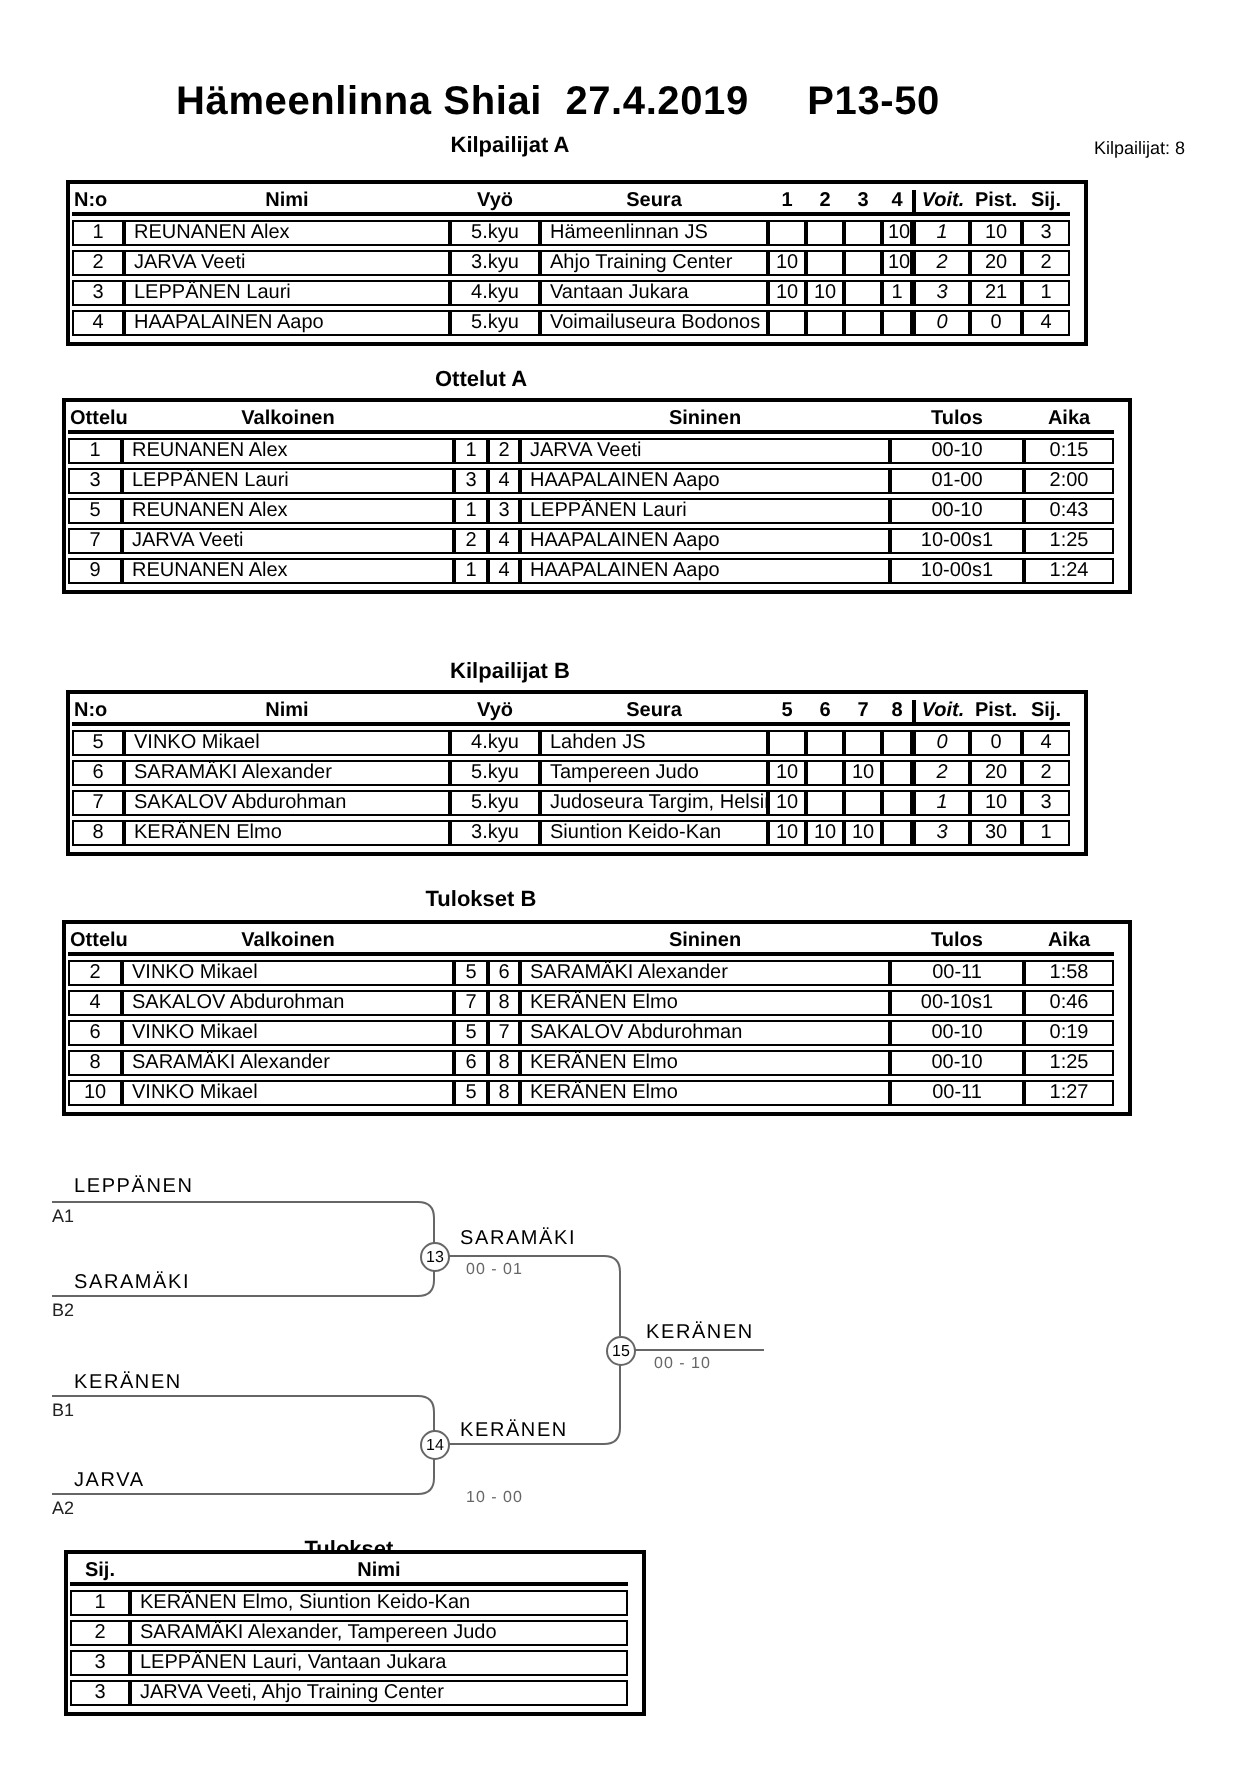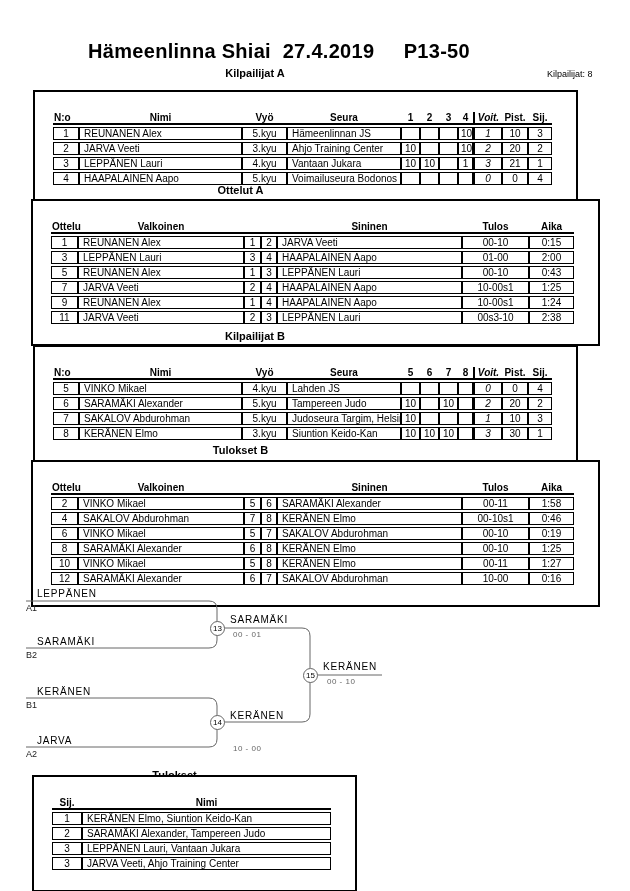--- a/index.html
+++ b/index.html
@@ -1,21 +1,21 @@
 <!DOCTYPE html>
 <html><head>
 <meta charset="utf-8">
 <style>
   html,body{margin:0;padding:0;background:#fff;}
   body{width:630px;height:891px;position:relative;font-family:"Liberation Sans",sans-serif;color:#000;overflow:hidden;}
   .abs{position:absolute;}
   .page-title{top:40px;left:0;width:558px;text-align:center;font-size:20px;font-weight:bold;white-space:pre;letter-spacing:0.3px;}
   .kilp-count{top:69px;left:547px;font-size:9px;}
   .section-title{font-weight:bold;font-size:11px;text-align:center;white-space:nowrap;}
-  .tbl-wrap{border:2px solid #000;padding:18px;background:#fff;}
+  .tbl-wrap{border:2px solid #000;padding:1px;background:#fff;}
   table.grid{border-collapse:separate;border-spacing:0 2px;table-layout:fixed;}
   table.grid th,table.grid td{box-sizing:border-box;font-size:10px;height:13px;line-height:11px;vertical-align:middle;white-space:nowrap;padding:0 2px;}
   table.grid th{font-weight:bold;border:0;border-bottom:2px solid #000;overflow:visible;text-align:center;}
   table.grid td{border:1px solid #000;overflow:hidden;text-align:center;}
   table.grid td.l{text-align:left;padding:0 4px;}
   table.grid th.l{text-align:left;padding:0 1px;}
   table.grid .thick{border-left:2px solid #000;font-style:italic;}
   
   .bk-name{font-size:10px;letter-spacing:0.8px;white-space:nowrap;}
   .bk-seed{font-size:9px;color:#222;}
@@ -189,29 +189,20 @@
         <tr>
           <td>9</td>
           <td class="l">REUNANEN Alex</td>
           <td>1</td>
           <td>4</td>
           <td class="l">HAAPALAINEN Aapo</td>
           <td>10-00s1</td>
           <td>1:24</td>
         </tr>
 
-        <tr>
-          <td>11</td>
-          <td class="l">JARVA Veeti</td>
-          <td>2</td>
-          <td>3</td>
-          <td class="l">LEPPÄNEN Lauri</td>
-          <td>00s3-10</td>
-          <td>2:38</td>
-        </tr>
       </tbody>
   </table>
 </div>
 
 <div class="abs section-title" style="left:33px;top:330px;width:444px;">Kilpailijat B</div>
 <div class="abs tbl-wrap" style="left:33px;top:345px;width:505px;">
   <table class="grid" style="width:499px;">
     <colgroup>
         <col style="width:26px">
         <col style="width:163px">
@@ -369,29 +360,20 @@
         <tr>
           <td>10</td>
           <td class="l">VINKO Mikael</td>
           <td>5</td>
           <td>8</td>
           <td class="l">KERÄNEN Elmo</td>
           <td>00-11</td>
           <td>1:27</td>
         </tr>
 
-        <tr>
-          <td>12</td>
-          <td class="l">SARAMÄKI Alexander</td>
-          <td>6</td>
-          <td>7</td>
-          <td class="l">SAKALOV Abdurohman</td>
-          <td>10-00</td>
-          <td>0:16</td>
-        </tr>
       </tbody>
   </table>
 </div>
 
 <svg class="bk-lines" width="400" height="190" viewBox="0 0 400 190">
   <g fill="none" stroke="#666" stroke-width="1">
     <path d="M26 21 H209 Q217 21 217 29 V60 Q217 68 209 68 H26"></path>
     <path d="M224 48 H302 Q310 48 310 56 V88"></path>
     <path d="M26 118 H209 Q217 118 217 126 V159 Q217 167 209 167 H26"></path>
     <path d="M224 142 H302 Q310 142 310 134 V102"></path>

